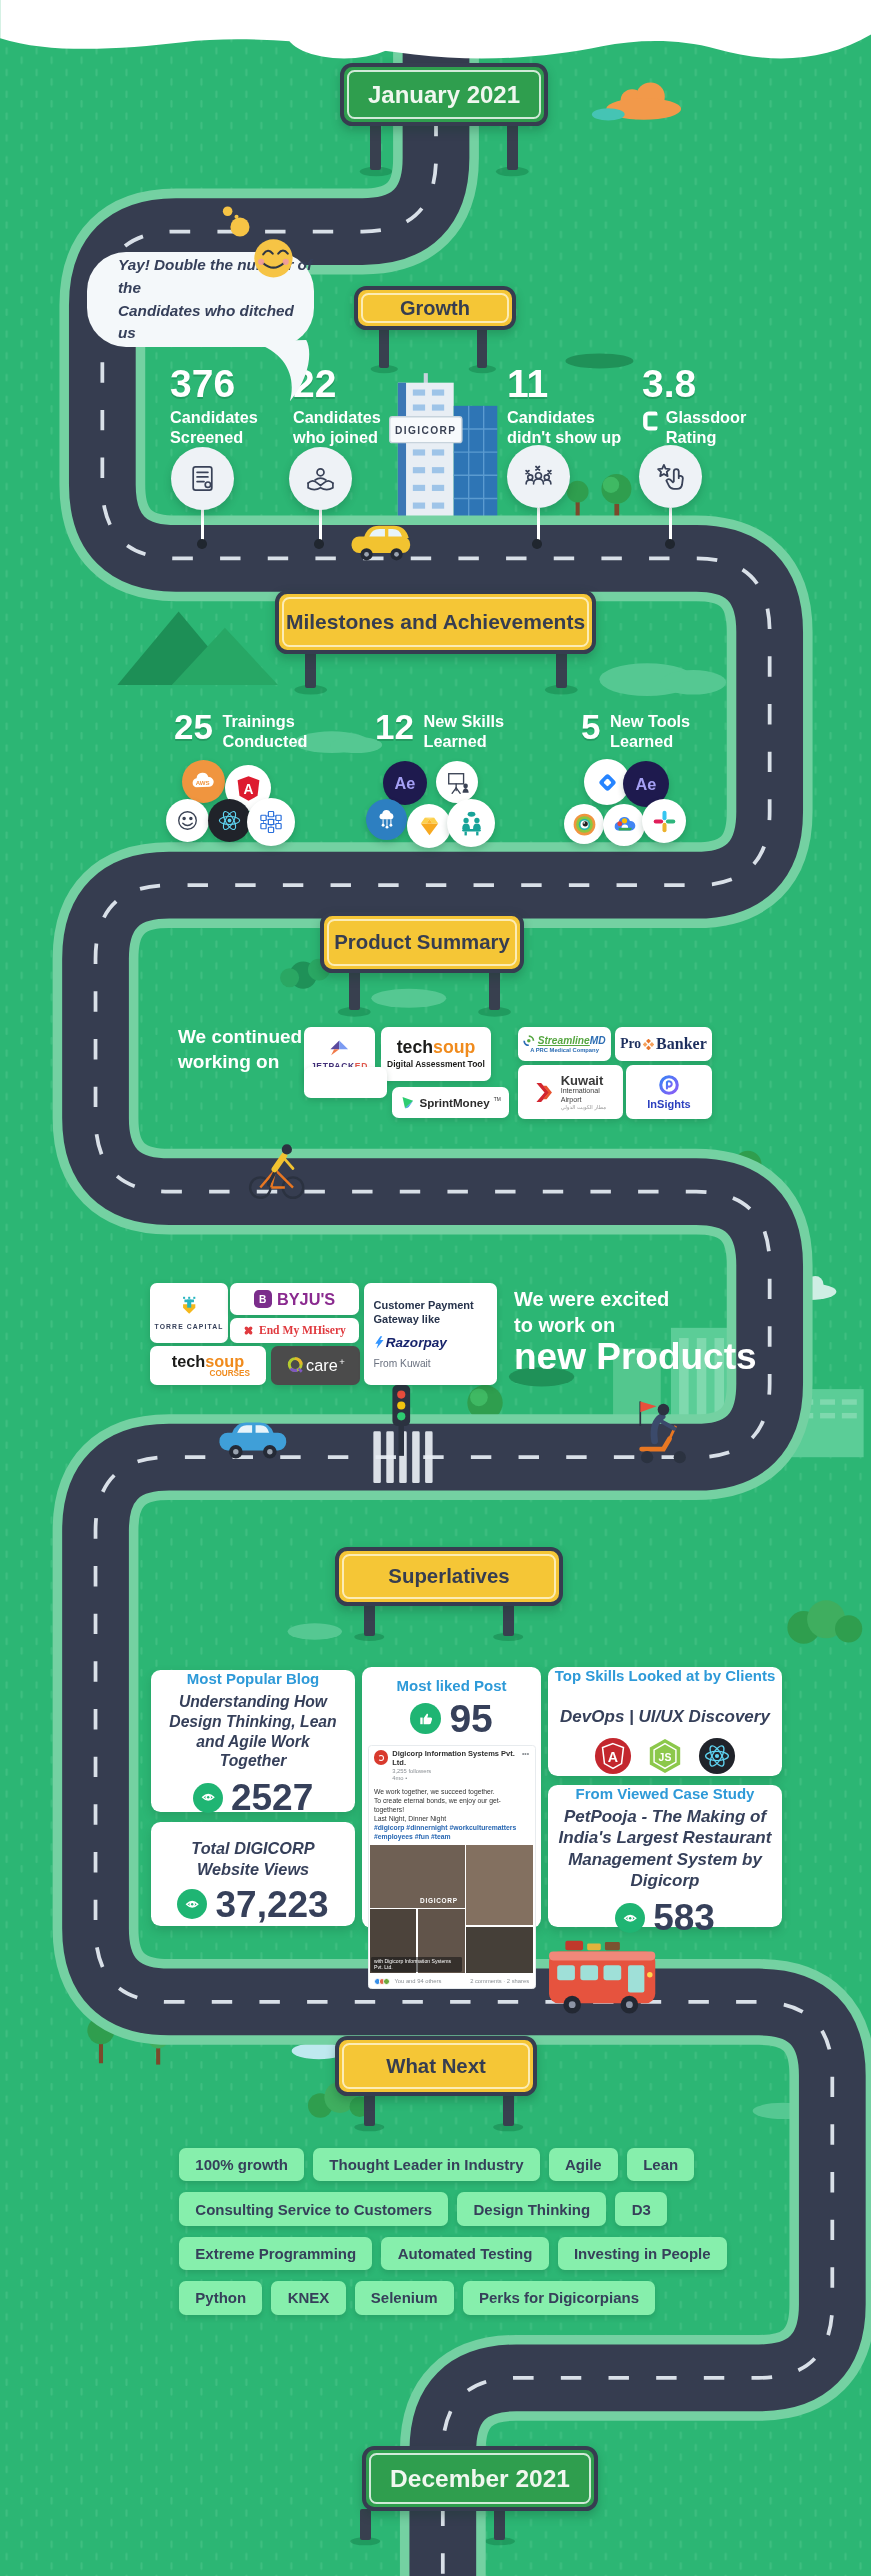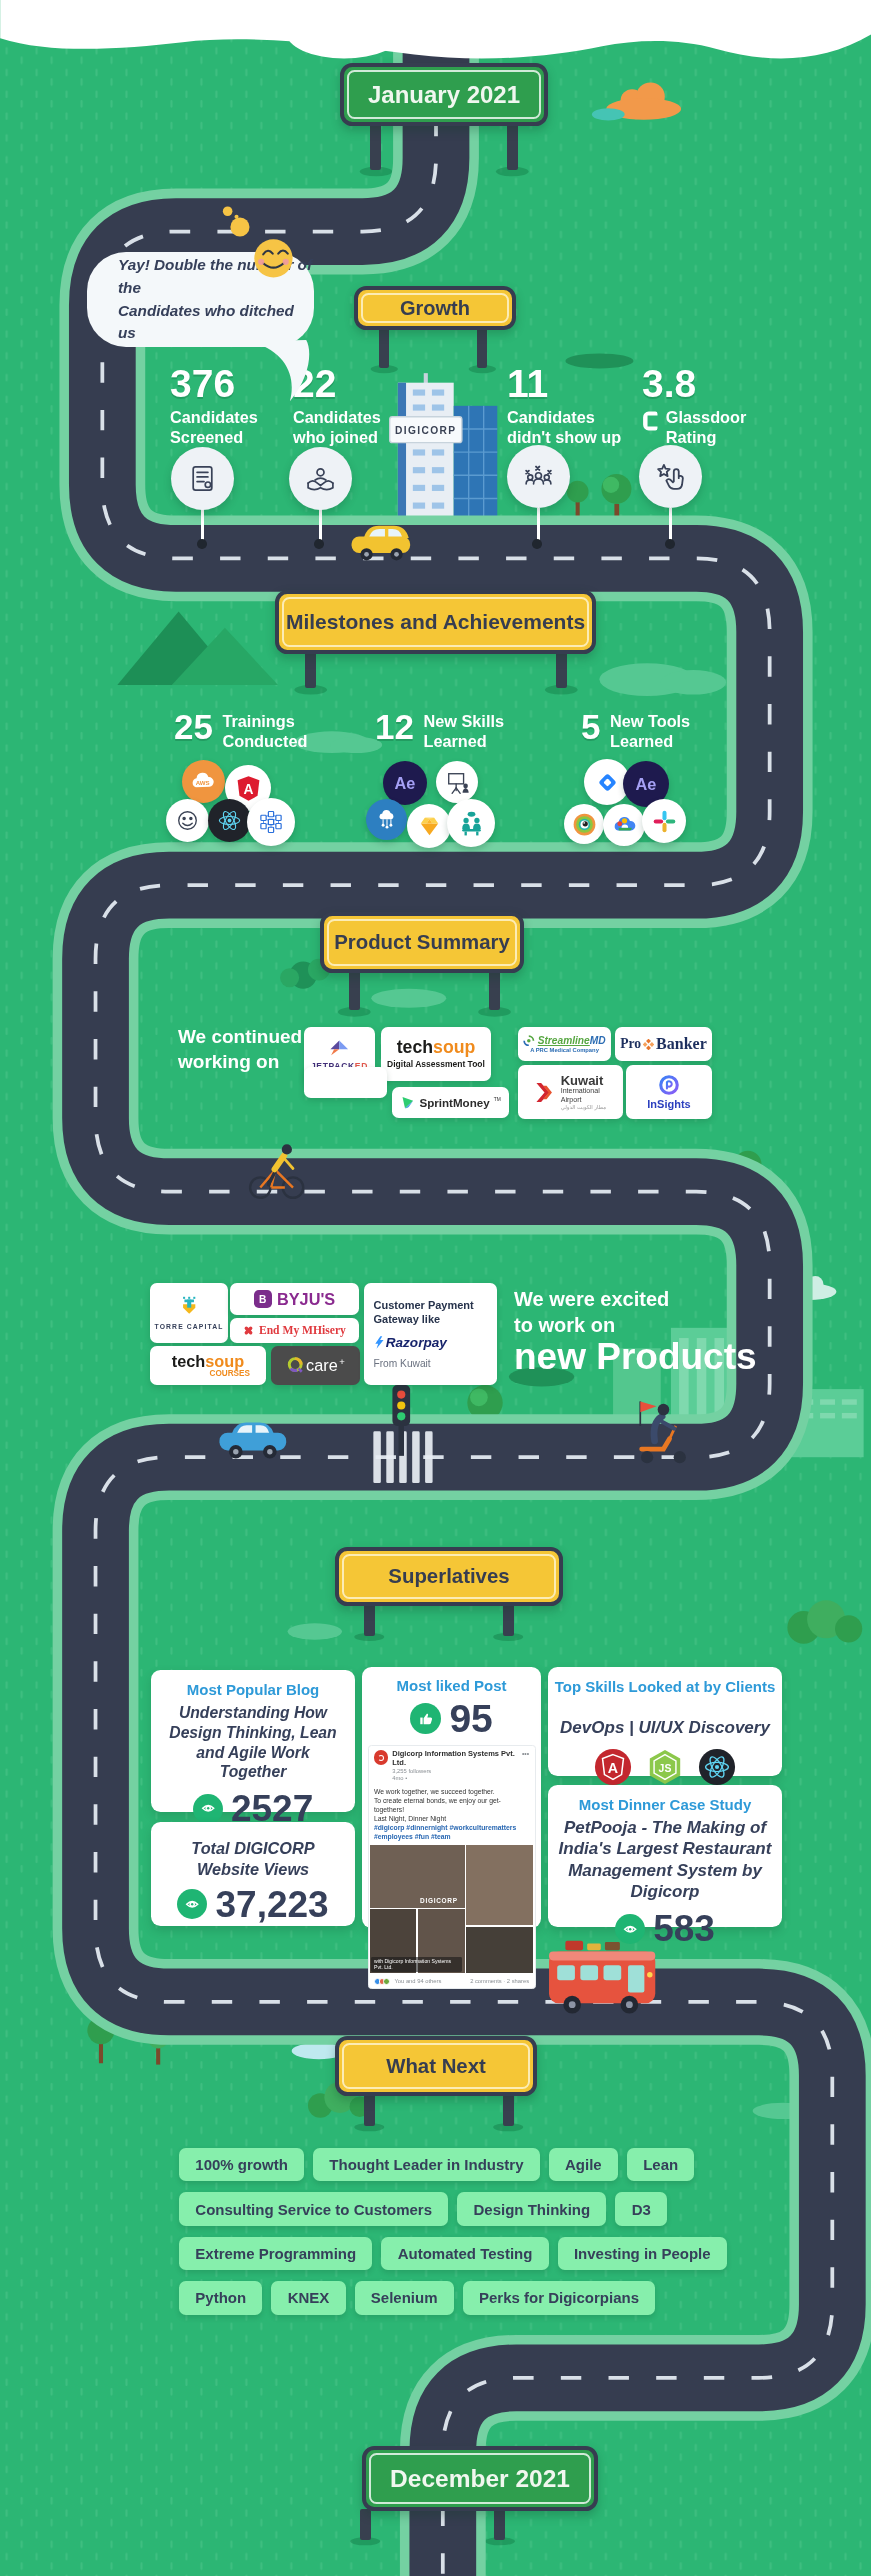--- a/index.html
+++ b/index.html
@@ -34,21 +34,21 @@
   .mlabel{font-size:16.3px;font-weight:700;line-height:1.18;padding-top:1.4px;}
   .badge{position:absolute;border-radius:50%;display:flex;align-items:center;justify-content:center;
     box-shadow:0 3.4px 6.8px rgba(10,60,35,.22);z-index:4;}
   .ae-txt{color:#a5a0f5;font-weight:700;font-size:16.3px;}
   
   .card{position:absolute;background:#fff;border-radius:6.8px;box-shadow:0 2.7px 6.8px rgba(10,60,35,.18);
     display:flex;flex-direction:column;align-items:center;justify-content:center;z-index:4;overflow:hidden;}
   .intro{position:absolute;color:#fff;font-weight:700;z-index:4;}
   
   .scard{position:absolute;background:#fff;border-radius:9.5px;box-shadow:0 4.1px 9.5px rgba(10,60,35,.18);
-    text-align:center;z-index:4;padding-top:11px;}
+    text-align:center;z-index:4;}
   .bluehead{color:#2e9ad8;font-weight:700;font-size:15px;}
   .ititle{font-style:italic;font-weight:600;color:#36405a;line-height:1.25;}
   .cardnum{font-size:37px;font-weight:700;color:#36405a;line-height:1;}
   .numrow{display:flex;align-items:center;justify-content:center;gap:8.2px;margin-top:8.2px;}
   .greenbadge{border-radius:50%;background:#1fb573;display:flex;align-items:center;justify-content:center;}
   
   .tagwrap{position:absolute;left:179px;top:2148px;width:545px;z-index:4;}
   .trow{display:flex;gap:8.9px;margin-bottom:11px;}
   .tag{background:#86efac;border-radius:6.8px;padding:8.2px 16.3px;font-size:15px;font-weight:700;color:#36405a;
     box-shadow:0 2.7px 5.4px rgba(10,60,35,.16);white-space:nowrap;}
@@ -862,21 +862,21 @@
               <ellipse cx="20" cy="20" rx="12" ry="4.8" transform="rotate(60 20 20)"></ellipse>
               <ellipse cx="20" cy="20" rx="12" ry="4.8" transform="rotate(120 20 20)"></ellipse>
             </g>
             <circle cx="20" cy="20" r="2.2" fill="#5fd4f2"></circle>
           </svg>
       </span>
     </div>
   </div>
 
   <div class="scard" style="left:548px;top:1785px;width:234px;height:142px;">
-    <div class="bluehead">Most Dinner Case Study</div>
+    <div class="bluehead">From Viewed Case Study</div>
     <div class="ititle" style="font-size:17px;padding:4.1px 9.5px 0;">
       <b>PetPooja</b><span> - The Making of India's Largest Restaurant Management System by Digicorp</span>
     </div>
     <div class="numrow">
       <span class="greenbadge" style="width:30px;height:30px;">
         <svg width="20.4" height="20.4" viewBox="0 0 44 44">
             <path d="M10,22 Q22,10 34,22 Q22,34 10,22 Z" fill="none" stroke="#fff" stroke-width="3"></path>
             <circle cx="22" cy="22" r="6" fill="#fff"></circle>
             <circle cx="22" cy="22" r="2.6" fill="#1fb573"></circle>
           </svg>

